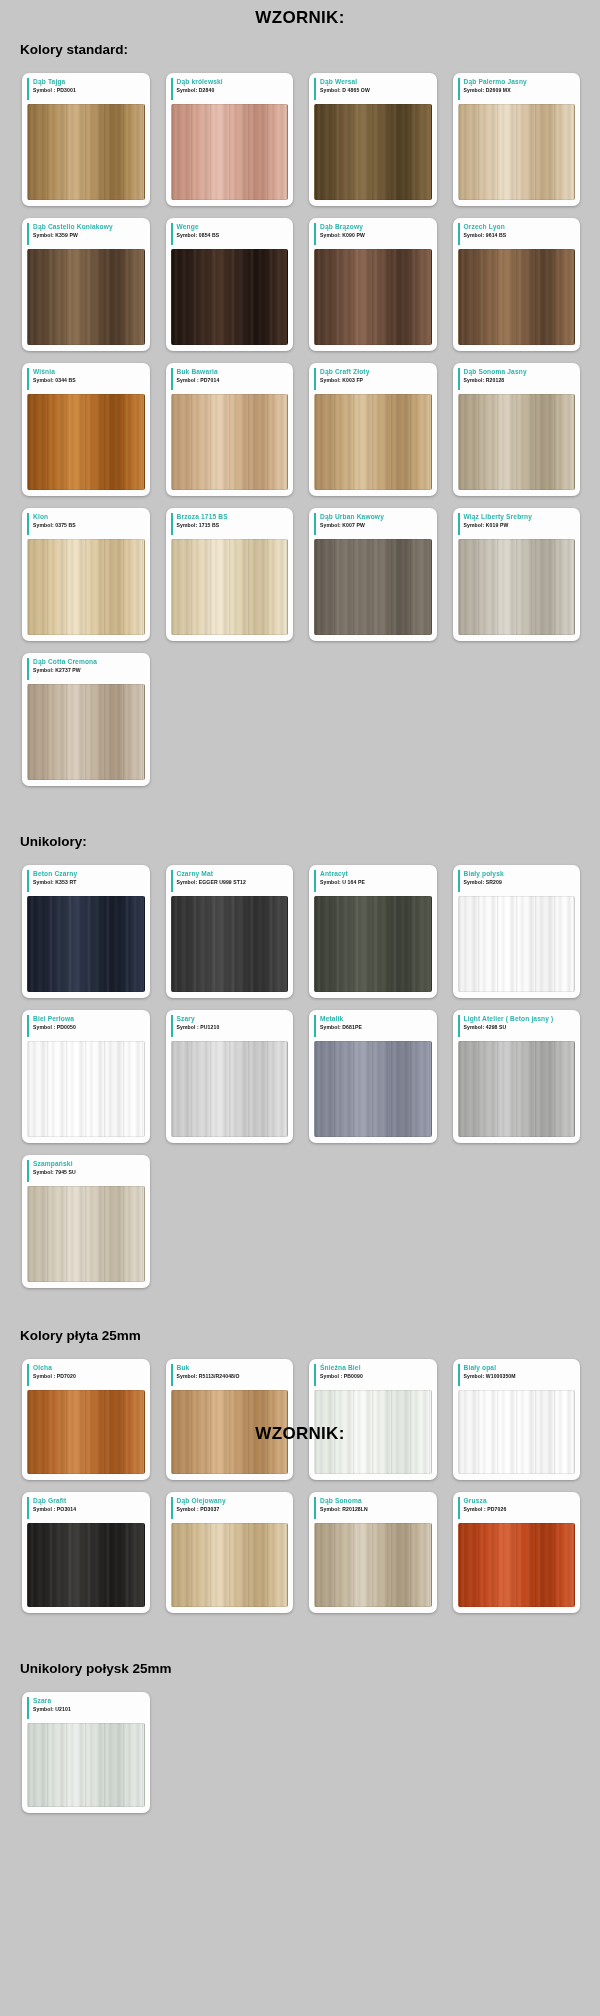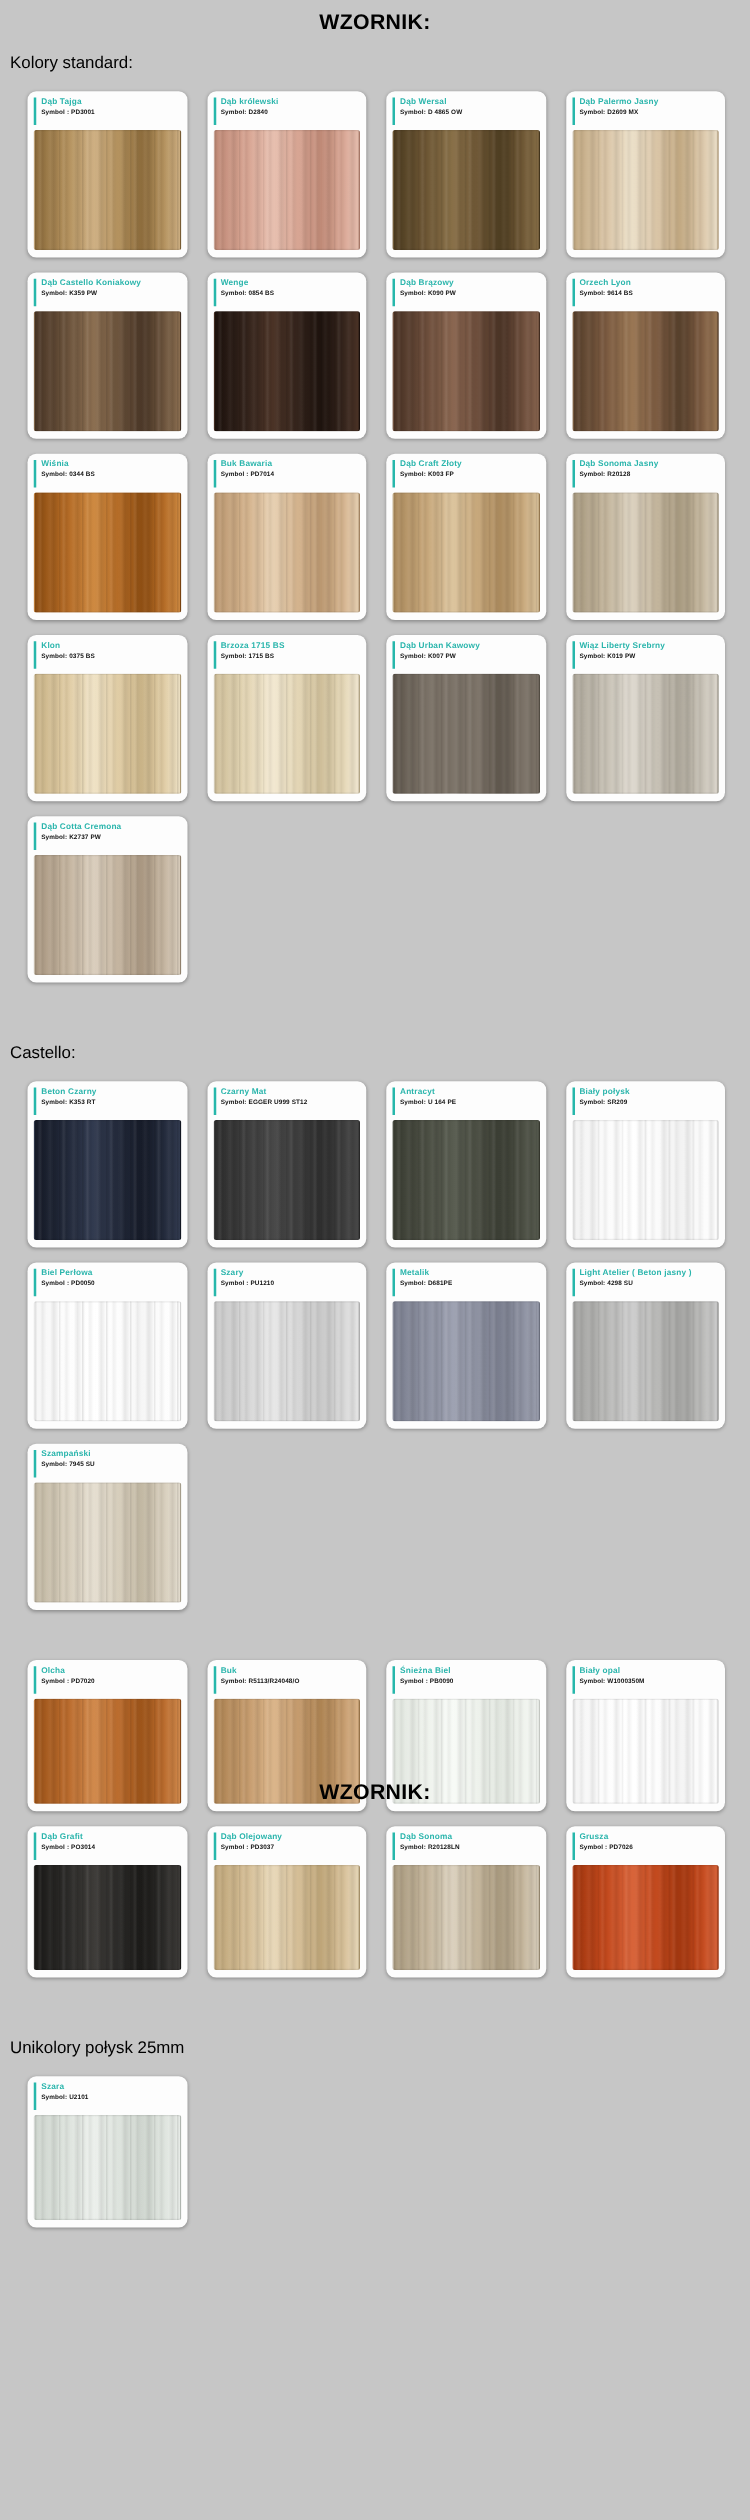--- a/index.html
+++ b/index.html
@@ -26,23 +26,23 @@
     top: 1424px;
     text-align: center;
     font-size: 17px;
     font-weight: bold;
     color: #000;
     letter-spacing: 0.3px;
   }
 
   .section-head {
     font-size: 13.5px;
-    font-weight: normal;
+    font-weight: bold;
     color: #000;
-    padding-left: 8px;
+    padding-left: 20px;
   }
 
   .grid {
     display: flex;
     flex-wrap: wrap;
     padding: 0 12px 0 14px;
     gap: 0;
   }
   .cell {
     width: 25%;
@@ -254,21 +254,21 @@
             <span class="sw-name">Dąb Cotta Cremona</span>
             <span class="sw-sym">Symbol: K2737 PW</span>
           </div>
           <div class="swatch" style="background: repeating-linear-gradient(90deg, rgba(0, 0, 0, 0.1) 0px, rgba(0, 0, 0, 0) 2px, rgba(255, 255, 255, 0.07) 4px, rgba(0, 0, 0, 0.05) 6px, rgba(0, 0, 0, 0) 9px, rgba(255, 255, 255, 0.04) 12px, rgba(0, 0, 0, 0.08) 15px, rgba(0, 0, 0, 0) 19px), linear-gradient(90deg, rgb(169, 151, 129) 0%, rgb(195, 179, 158) 22%, rgb(219, 207, 190) 40%, rgb(195, 179, 158) 58%, rgb(169, 151, 129) 74%, rgb(195, 179, 158) 88%, rgb(219, 207, 190) 100%) rgb(195, 179, 158);"></div>
         </div>
       </div>
     </div>
 
   <div class="spacer-lg"></div>
 
-  <div class="section-head">Castello:</div>
+  <div class="section-head">Unikolory:</div>
   <div class="spacer-sm"></div>
   <div class="grid" id="grid-1">
       <div class="cell">
         <div class="card">
           <div class="card-label">
             <span class="sw-name">Beton Czarny</span>
             <span class="sw-sym">Symbol: K353 RT</span>
           </div>
           <div class="swatch" style="background: repeating-linear-gradient(90deg, rgba(0, 0, 0, 0.1) 0px, rgba(0, 0, 0, 0) 2px, rgba(255, 255, 255, 0.07) 4px, rgba(0, 0, 0, 0.05) 6px, rgba(0, 0, 0, 0) 9px, rgba(255, 255, 255, 0.04) 12px, rgba(0, 0, 0, 0.08) 15px, rgba(0, 0, 0, 0) 19px), linear-gradient(90deg, rgb(22, 27, 40) 0%, rgb(34, 41, 58) 22%, rgb(50, 59, 80) 40%, rgb(34, 41, 58) 58%, rgb(22, 27, 40) 74%, rgb(34, 41, 58) 88%, rgb(50, 59, 80) 100%) rgb(34, 41, 58);"></div>
         </div>
@@ -344,20 +344,21 @@
           </div>
           <div class="swatch" style="background: repeating-linear-gradient(90deg, rgba(0, 0, 0, 0.1) 0px, rgba(0, 0, 0, 0) 2px, rgba(255, 255, 255, 0.07) 4px, rgba(0, 0, 0, 0.05) 6px, rgba(0, 0, 0, 0) 9px, rgba(255, 255, 255, 0.04) 12px, rgba(0, 0, 0, 0.08) 15px, rgba(0, 0, 0, 0) 19px), linear-gradient(90deg, rgb(194, 184, 163) 0%, rgb(214, 205, 187) 22%, rgb(230, 223, 209) 40%, rgb(214, 205, 187) 58%, rgb(194, 184, 163) 74%, rgb(214, 205, 187) 88%, rgb(230, 223, 209) 100%) rgb(214, 205, 187);"></div>
         </div>
       </div>
     </div>
 
   <div class="spacer-md"></div>
 
   <div class="main-title-2">WZORNIK:</div>
 
+  <div class="section-head" style="margin-top:16px">Kolory płyta 25mm</div>
   <div class="spacer-sm"></div>
   <div class="grid" id="grid-2">
       <div class="cell">
         <div class="card">
           <div class="card-label">
             <span class="sw-name">Olcha</span>
             <span class="sw-sym">Symbol : PD7020</span>
           </div>
           <div class="swatch tall25" style="background: repeating-linear-gradient(90deg, rgba(0, 0, 0, 0.1) 0px, rgba(0, 0, 0, 0) 2px, rgba(255, 255, 255, 0.07) 4px, rgba(0, 0, 0, 0.05) 6px, rgba(0, 0, 0, 0) 9px, rgba(255, 255, 255, 0.04) 12px, rgba(0, 0, 0, 0.08) 15px, rgba(0, 0, 0, 0) 19px), linear-gradient(90deg, rgb(157, 84, 25) 0%, rgb(185, 106, 44) 22%, rgb(210, 138, 76) 40%, rgb(185, 106, 44) 58%, rgb(157, 84, 25) 74%, rgb(185, 106, 44) 88%, rgb(210, 138, 76) 100%) rgb(185, 106, 44);"></div>
         </div>

